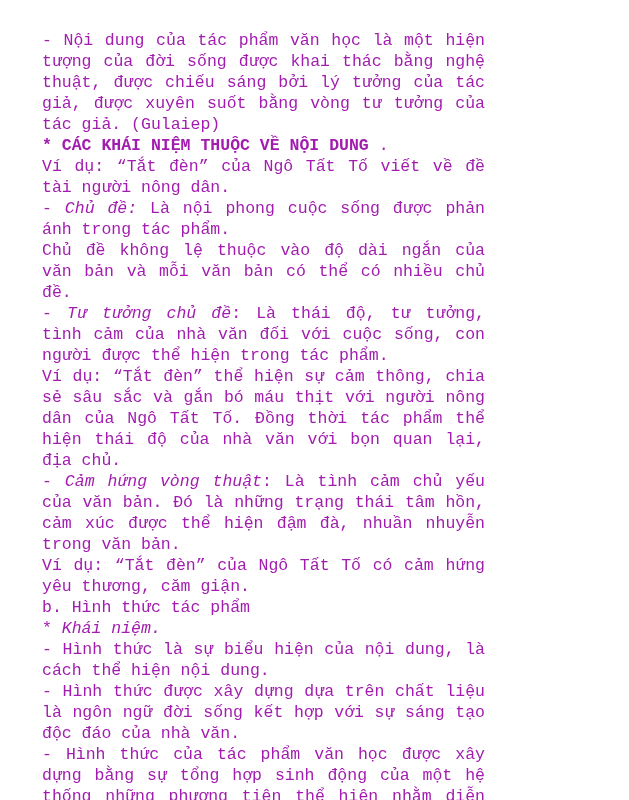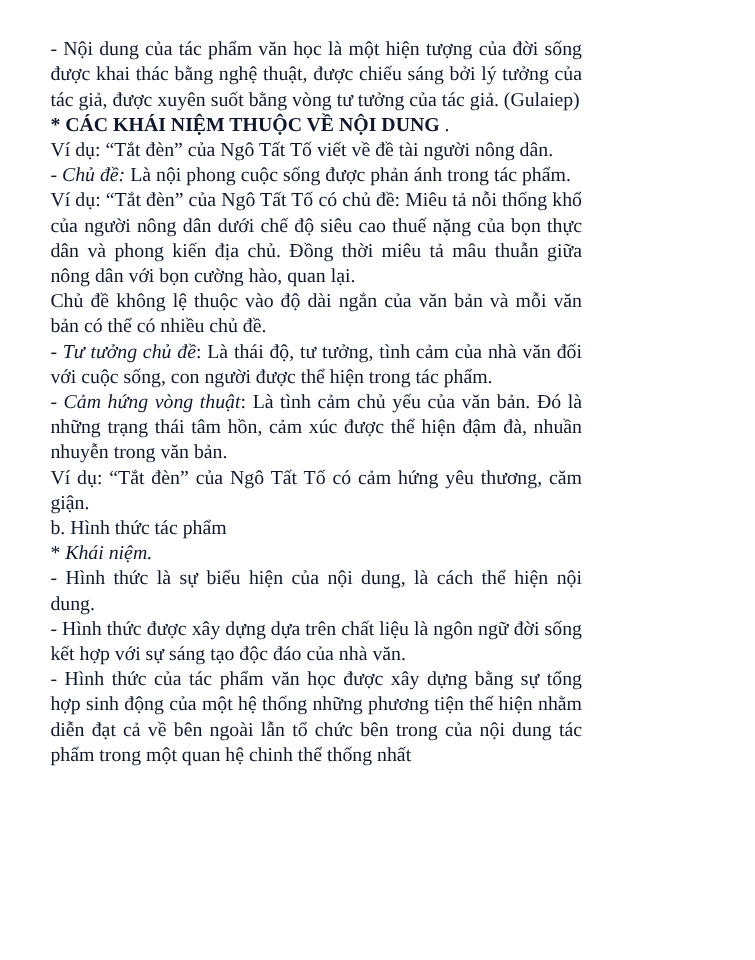--- a/index.html
+++ b/index.html
@@ -10,24 +10,24 @@
   body {
     width: 629px;
     height: 800px;
     overflow: hidden;
   }
   .page {
     box-sizing: border-box;
     width: 526px;
     height: 800px;
     padding: 30px 41px 0 42px;
-    font-family: Liberation Serif, serif;
+    font-family: Liberation Mono, monospace;
     font-size: 16.5px;
     line-height: 21px;
-    color: #0f172a;
+    color: #a21caf;
     text-align: justify;
   }
   p.para {
     margin: 0;
     padding: 0;
   }
   p.gap {
   }
   .para b { font-weight: 700; }
   .para i { font-style: italic; }
@@ -39,26 +39,26 @@
 
   <p class="para"><span>- Nội dung của tác phẩm văn học là một hiện tượng của đời sống được khai thác bằng nghệ thuật, được chiếu sáng bởi lý tưởng của tác giả, được xuyên suốt bằng vòng tư tưởng của tác giả. (Gulaiep)</span></p>
 
   <p class="para gap"><b>* CÁC KHÁI NIỆM THUỘC VỀ NỘI DUNG</b><span> .</span></p>
 
 
   <p class="para"><span>Ví dụ: “Tắt đèn” của Ngô Tất Tố viết về đề tài người nông dân.</span></p>
 
   <p class="para gap"><span>- </span><i>Chủ đề:</i><span> Là nội phong cuộc sống được phản ánh trong tác phẩm.</span></p>
 
-  <p class="para"><span>Ví dụ: “Tắt đèn” của Ngô Tất Tố có chủ đề: Miêu tả nỗi thống khổ của người nông dân dưới chế độ siêu cao thuế nặng của bọn thực dân và phong kiến địa chủ. Đồng thời miêu tả mâu thuẫn giữa nông dân với bọn cường hào, quan lại.</span></p>
 
   <p class="para"><span>Chủ đề không lệ thuộc vào độ dài ngắn của văn bản và mỗi văn bản có thể có nhiều chủ đề.</span></p>
 
   <p class="para gap"><span>- </span><i>Tư tưởng chủ đề</i><span>: Là thái độ, tư tưởng, tình cảm của nhà văn đối với cuộc sống, con người được thể hiện trong tác phẩm.</span></p>
 
+  <p class="para"><span>Ví dụ: “Tắt đèn” thể hiện sự cảm thông, chia sẻ sâu sắc và gắn bó máu thịt với người nông dân của Ngô Tất Tố. Đồng thời tác phẩm thể hiện thái độ của nhà văn với bọn quan lại, địa chủ.</span></p>
 
   <p class="para gap"><span>- </span><i>Cảm hứng vòng thuật</i><span>: Là tình cảm chủ yếu của văn bản. Đó là những trạng thái tâm hồn, cảm xúc được thể hiện đậm đà, nhuần nhuyễn trong văn bản.</span></p>
 
   <p class="para"><span>Ví dụ: “Tắt đèn” của Ngô Tất Tố có cảm hứng yêu thương, căm giận.</span></p>
 
   <p class="para gap"><span>b. Hình thức tác phẩm</span></p>
 
   <p class="para"><span>* </span><i>Khái niệm.</i></p>
 
   <p class="para"><span>- Hình thức là sự biểu hiện của nội dung, là cách thể hiện nội dung.</span></p>

